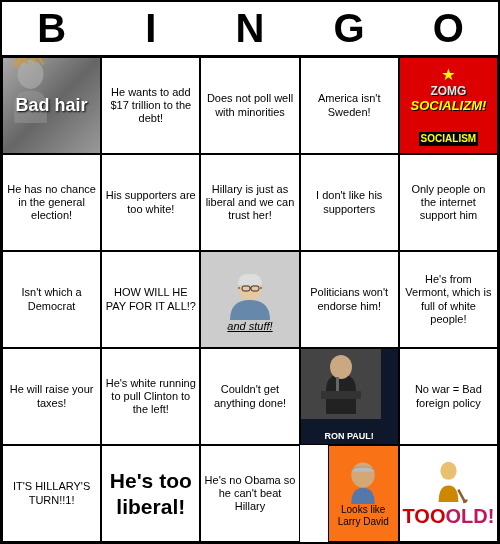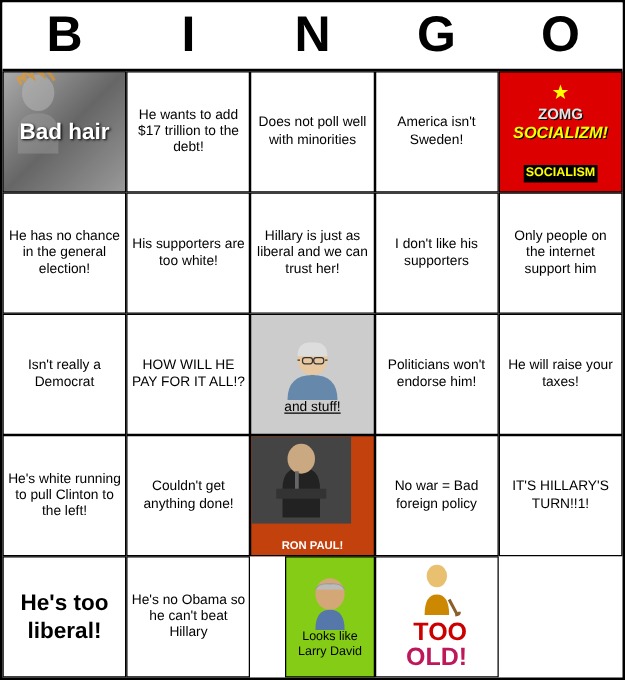--- a/index.html
+++ b/index.html
@@ -108,33 +108,34 @@
       font-weight: bold;
       padding: 1px 2px;
       margin-top: 18px;
     }
     .cell-bernie-img {
       background: #ccc;
       position: relative;
     }
     .cell-bernie-text {
       font-size: 11px;
+      font-style: italic;
       text-decoration: underline;
     }
     .bernie-cell-inner {
       display: flex;
       flex-direction: column;
       align-items: center;
       justify-content: center;
       width: 100%;
       height: 100%;
     }
     
     .cell-ron-paul {
-      background: #c2410c;
+      background: #0f172a;
       position: relative;
       overflow: hidden;
     }
     .ron-paul-name {
       position: absolute;
       bottom: 2px;
       left: 0; right: 0;
       text-align: center;
       color: #fff;
       font-size: 9px;
@@ -148,21 +149,21 @@
     .too-old-inner {
       display: flex;
       flex-direction: column;
       align-items: center;
       justify-content: center;
       width: 100%;
       height: 100%;
     }
     
     .cell-larry {
-      background: #84cc16;
+      background: #f97316;
       margin-left: 28px;
     }
     .cell-large-text {
       font-size: 14px;
       font-weight: bold;
     }
   </style>
 </head>
 <body>
 
@@ -221,21 +222,21 @@
       <span class="cell-text">Hillary is just as liberal and we can trust her!</span>
     </div>
     <div class="cell">
       <span class="cell-text">I don't like his supporters</span>
     </div>
     <div class="cell">
       <span class="cell-text">Only people on the internet support him</span>
     </div>
 
     <div class="cell">
-      <span class="cell-text">Isn't really a Democrat</span>
+      <span class="cell-text">Isn't which a Democrat</span>
     </div>
     <div class="cell">
       <span class="cell-text">HOW WILL HE PAY FOR IT ALL!?</span>
     </div>
 
     <div class="cell cell-bernie-img">
       <div class="bernie-cell-inner">
 
         <svg viewBox="0 0 80 55" width="80" height="55" style="display:block;">
 
@@ -254,20 +255,23 @@
           <line x1="50" y1="23" x2="52" y2="23" stroke="#333" stroke-width="1"></line>
           <line x1="40" y1="23" x2="41" y2="23" stroke="#333" stroke-width="1"></line>
         </svg>
         <div class="cell-bernie-text">and stuff!</div>
       </div>
     </div>
 
     <div class="cell">
       <span class="cell-text">Politicians won't endorse him!</span>
     </div>
+    <div class="cell">
+      <span class="cell-text">He's from Vermont, which is full of white people!</span>
+    </div>
 
     <div class="cell">
       <span class="cell-text">He will raise your taxes!</span>
     </div>
     <div class="cell">
       <span class="cell-text">He's white running to pull Clinton to the left!</span>
     </div>
     <div class="cell">
       <span class="cell-text">Couldn't get anything done!</span>
     </div>
@@ -291,21 +295,21 @@
 
     <div class="cell">
       <span class="cell-text">No war = Bad foreign policy</span>
     </div>
 
     <div class="cell">
       <span class="cell-text">IT'S HILLARY'S TURN!!1!</span>
     </div>
 
     <div class="cell">
-      <span class="cell-text cell-large-text" style="font-size:18px;font-weight:bold;">He's too liberal!</span>
+      <span class="cell-text cell-large-text" style="font-size:21px;font-weight:bold;">He's too liberal!</span>
     </div>
 
     <div class="cell">
       <span class="cell-text">He's no Obama so he can't beat Hillary</span>
     </div>
 
     <div class="cell cell-larry">
       <div style="display:flex;flex-direction:column;align-items:center;justify-content:center;width:100%;height:100%;">
         <svg viewBox="0 0 60 50" width="60" height="45" style="display:block;">
           <ellipse cx="30" cy="18" rx="13" ry="14" fill="#d4a876"></ellipse>
@@ -320,21 +324,21 @@
     <div class="cell cell-too-old">
       <div class="too-old-inner">
 
         <svg viewBox="0 0 60 55" width="55" height="45" style="display:block;">
           <ellipse cx="30" cy="12" rx="10" ry="11" fill="#e8c070"></ellipse>
           <path d="M18 50 Q18 30 30 30 Q42 30 42 50Z" fill="#cc8800"></path>
 
           <line x1="42" y1="35" x2="50" y2="50" stroke="#8b5e2a" stroke-width="3"></line>
           <path d="M48 50 Q52 50 52 47" stroke="#8b5e2a" stroke-width="3" fill="none"></path>
         </svg>
-        <div style="display:flex;flex-direction:column;align-items:flex-end;line-height:1;">
+        <div style="display:flex;flex-direction:row;align-items:flex-end;line-height:1;">
           <span style="font-size:20px;font-weight:bold;color:#c00;">TOO</span>
           <span style="font-size:20px;font-weight:bold;color:#be185d;">OLD!</span>
         </div>
       </div>
     </div>
 
   </div>
 </div>
 
 </body></html>

